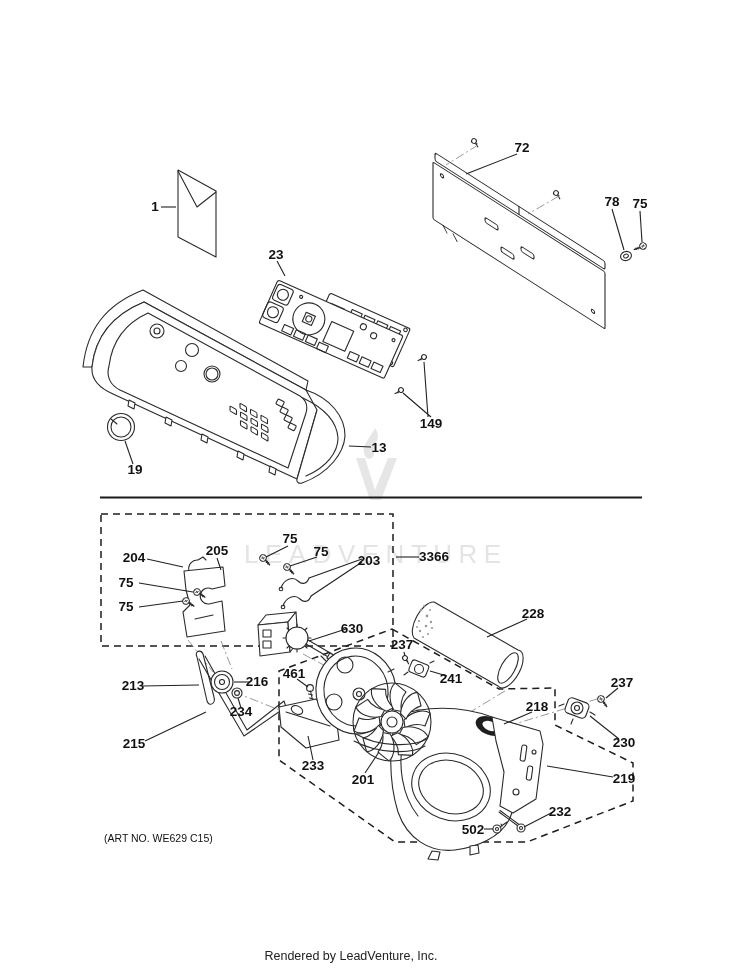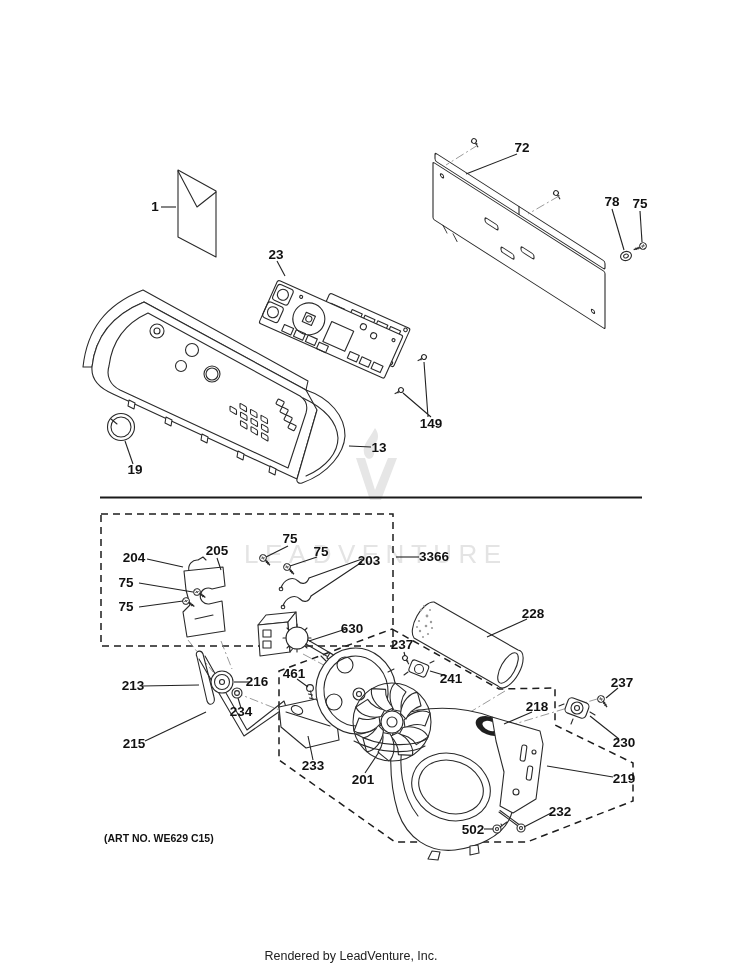--- a/index.html
+++ b/index.html
@@ -2,21 +2,21 @@
 <html><head>
 <meta charset="utf-8">
 <style>
   html,body{margin:0;padding:0;background:#fff;}
   .page{position:relative;width:750px;height:971px;background:#fff;overflow:hidden;
         font-family:"Liberation Sans",sans-serif;}
   .wm-text{position:absolute;left:244px;top:539px;font-size:26px;font-weight:normal;
            letter-spacing:6.5px;color:#e4e4e4;white-space:nowrap;}
   .wm-flame{position:absolute;left:348px;top:420px;}
   .diagram-svg{position:absolute;left:0;top:0;}
-  .art-no{position:absolute;left:104px;top:832px;font-size:10.5px;font-weight:bold;color:#111;}
+  .art-no{position:absolute;left:104px;top:832px;font-size:10.5px;font-weight:normal;color:#111;}
   .footer{position:absolute;left:0;top:949px;width:702px;text-align:center;
           font-size:12.5px;color:#222;}
   .co{font-size:13.5px;font-weight:bold;fill:#111;text-anchor:middle;cursor:pointer;}
   .ln{stroke:#222;stroke-width:1.1;fill:none;}
   .part{stroke:#2a2a2a;stroke-width:1.1;fill:none;stroke-linejoin:round;stroke-linecap:round;}
   .pw{stroke:#2a2a2a;stroke-width:1.1;fill:#fff;stroke-linejoin:round;}
   .dashbox{stroke:#1d1d1d;stroke-width:1.5;fill:none;stroke-dasharray:7 5;}
   .dd{stroke:#8f8f8f;stroke-width:0.9;fill:none;stroke-dasharray:9 3 2 3;}
 </style>
 </head>

